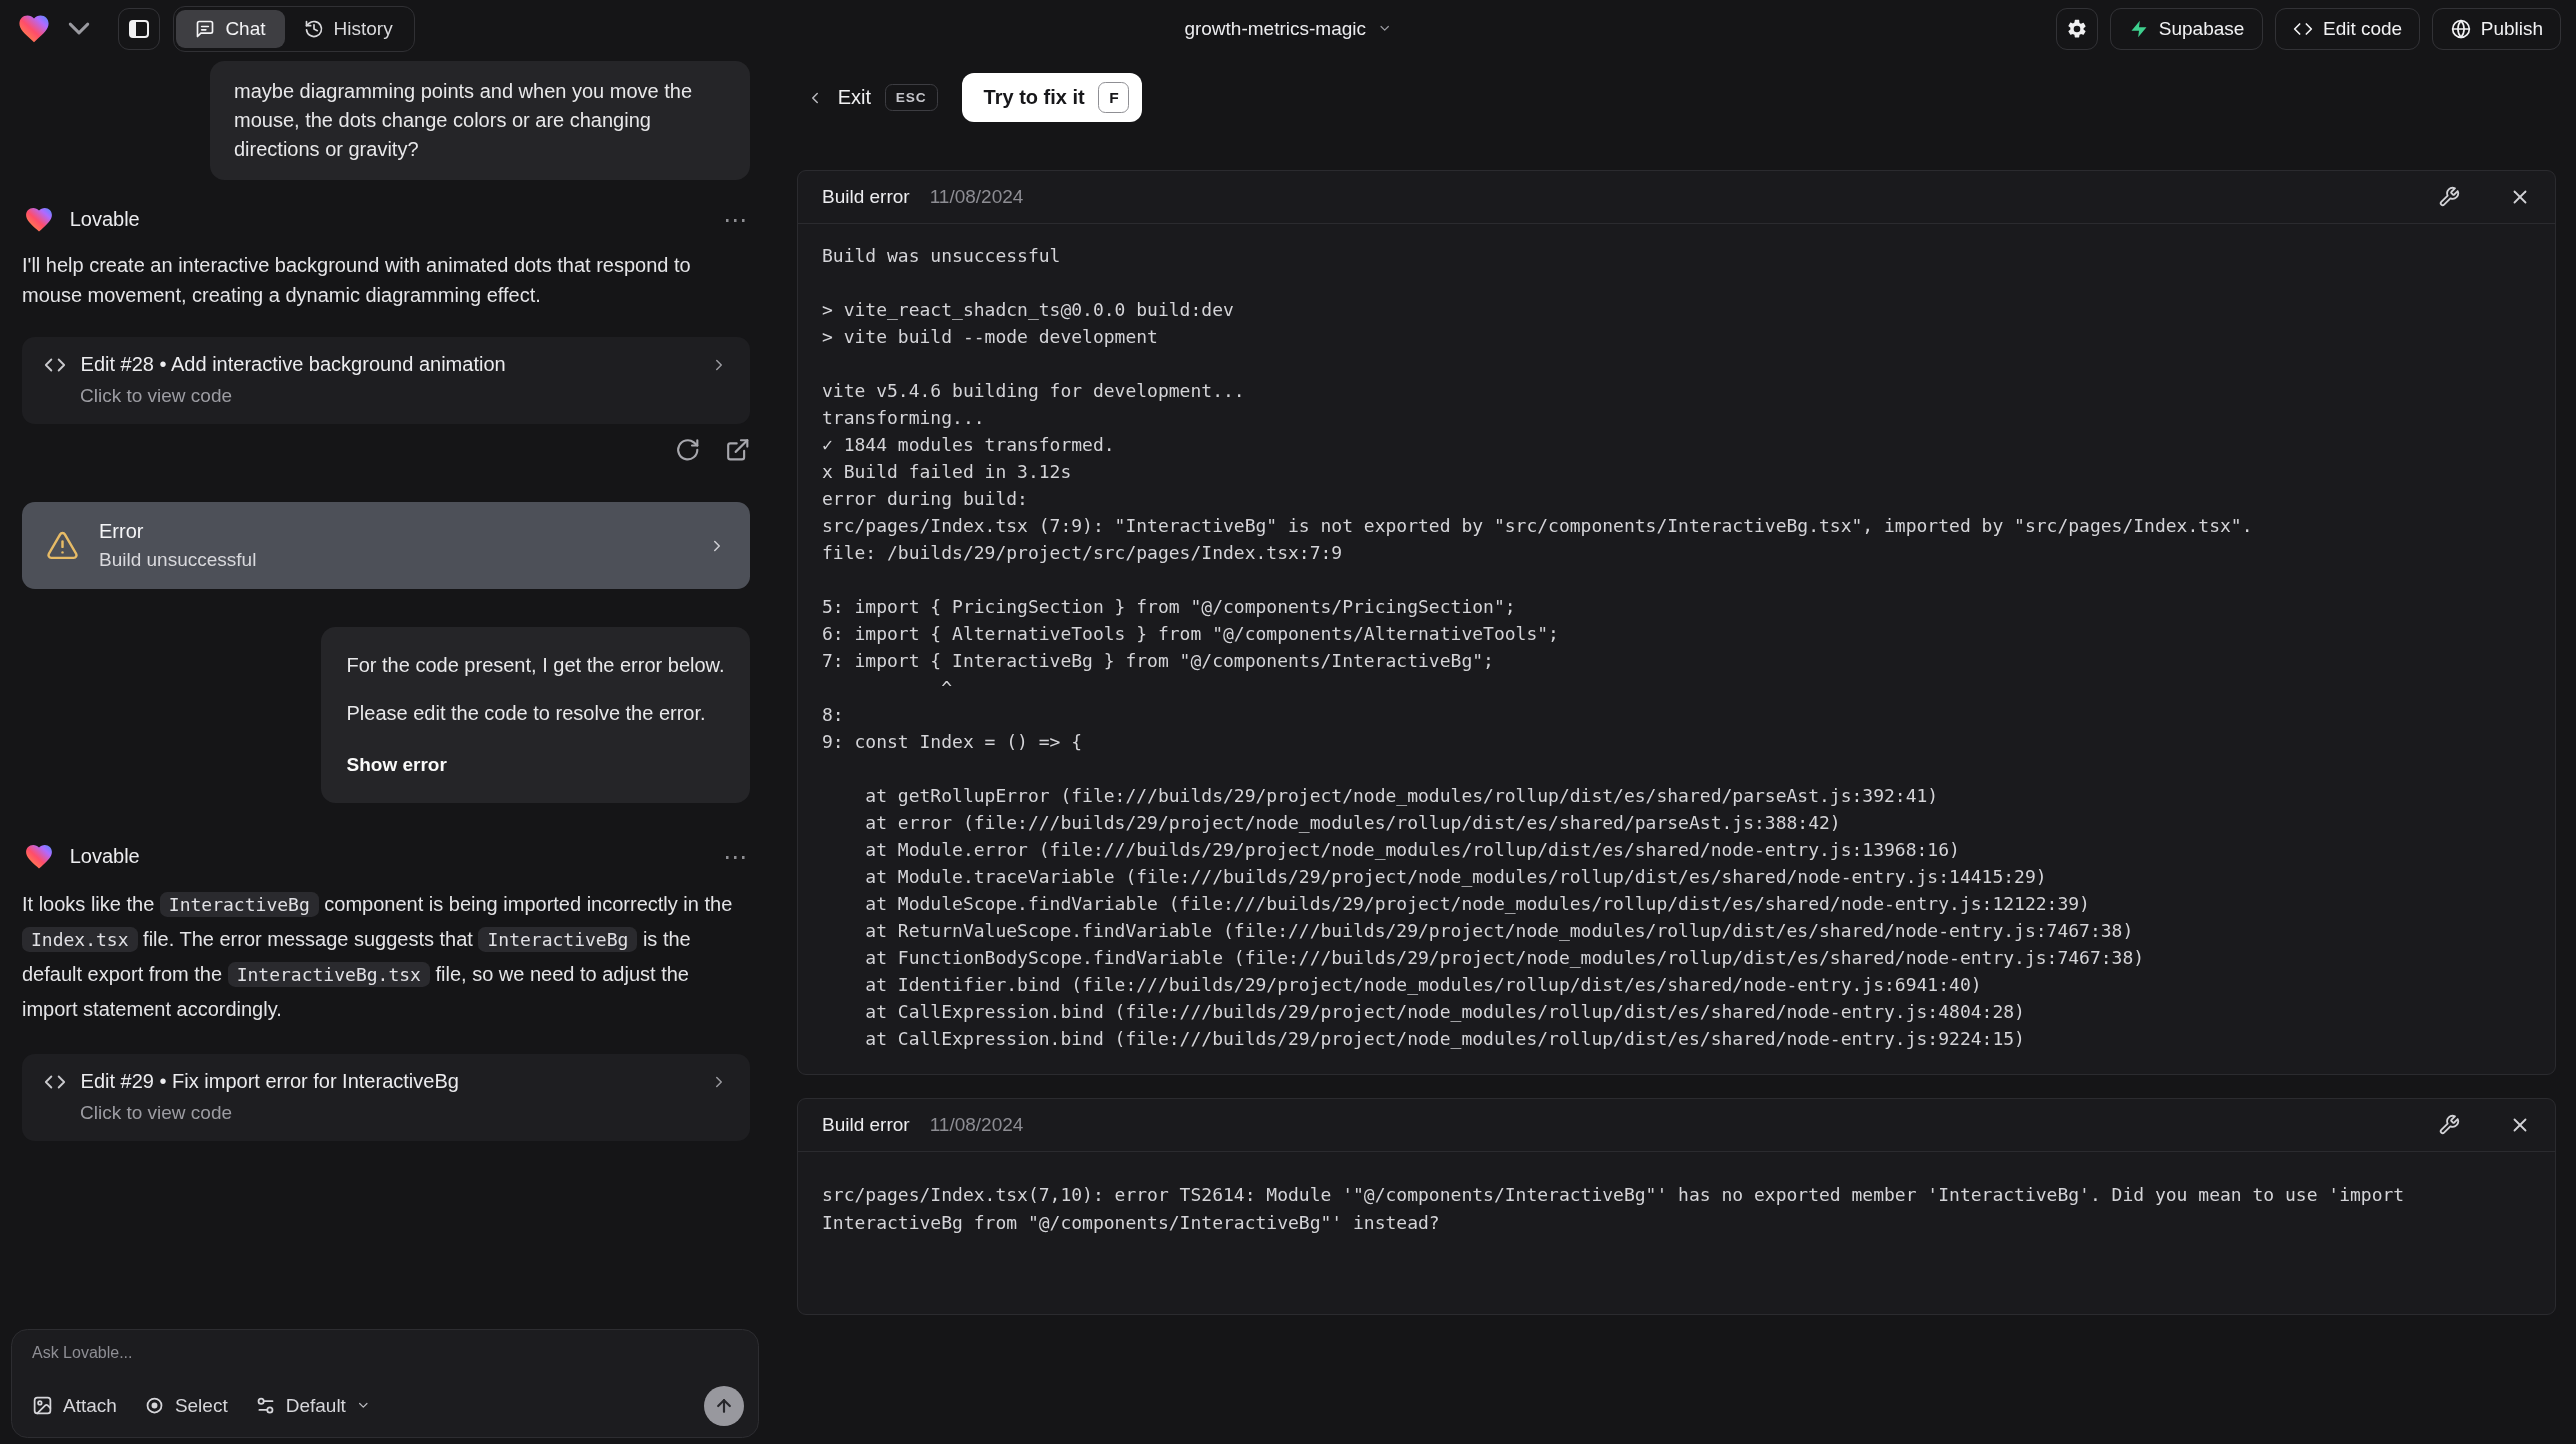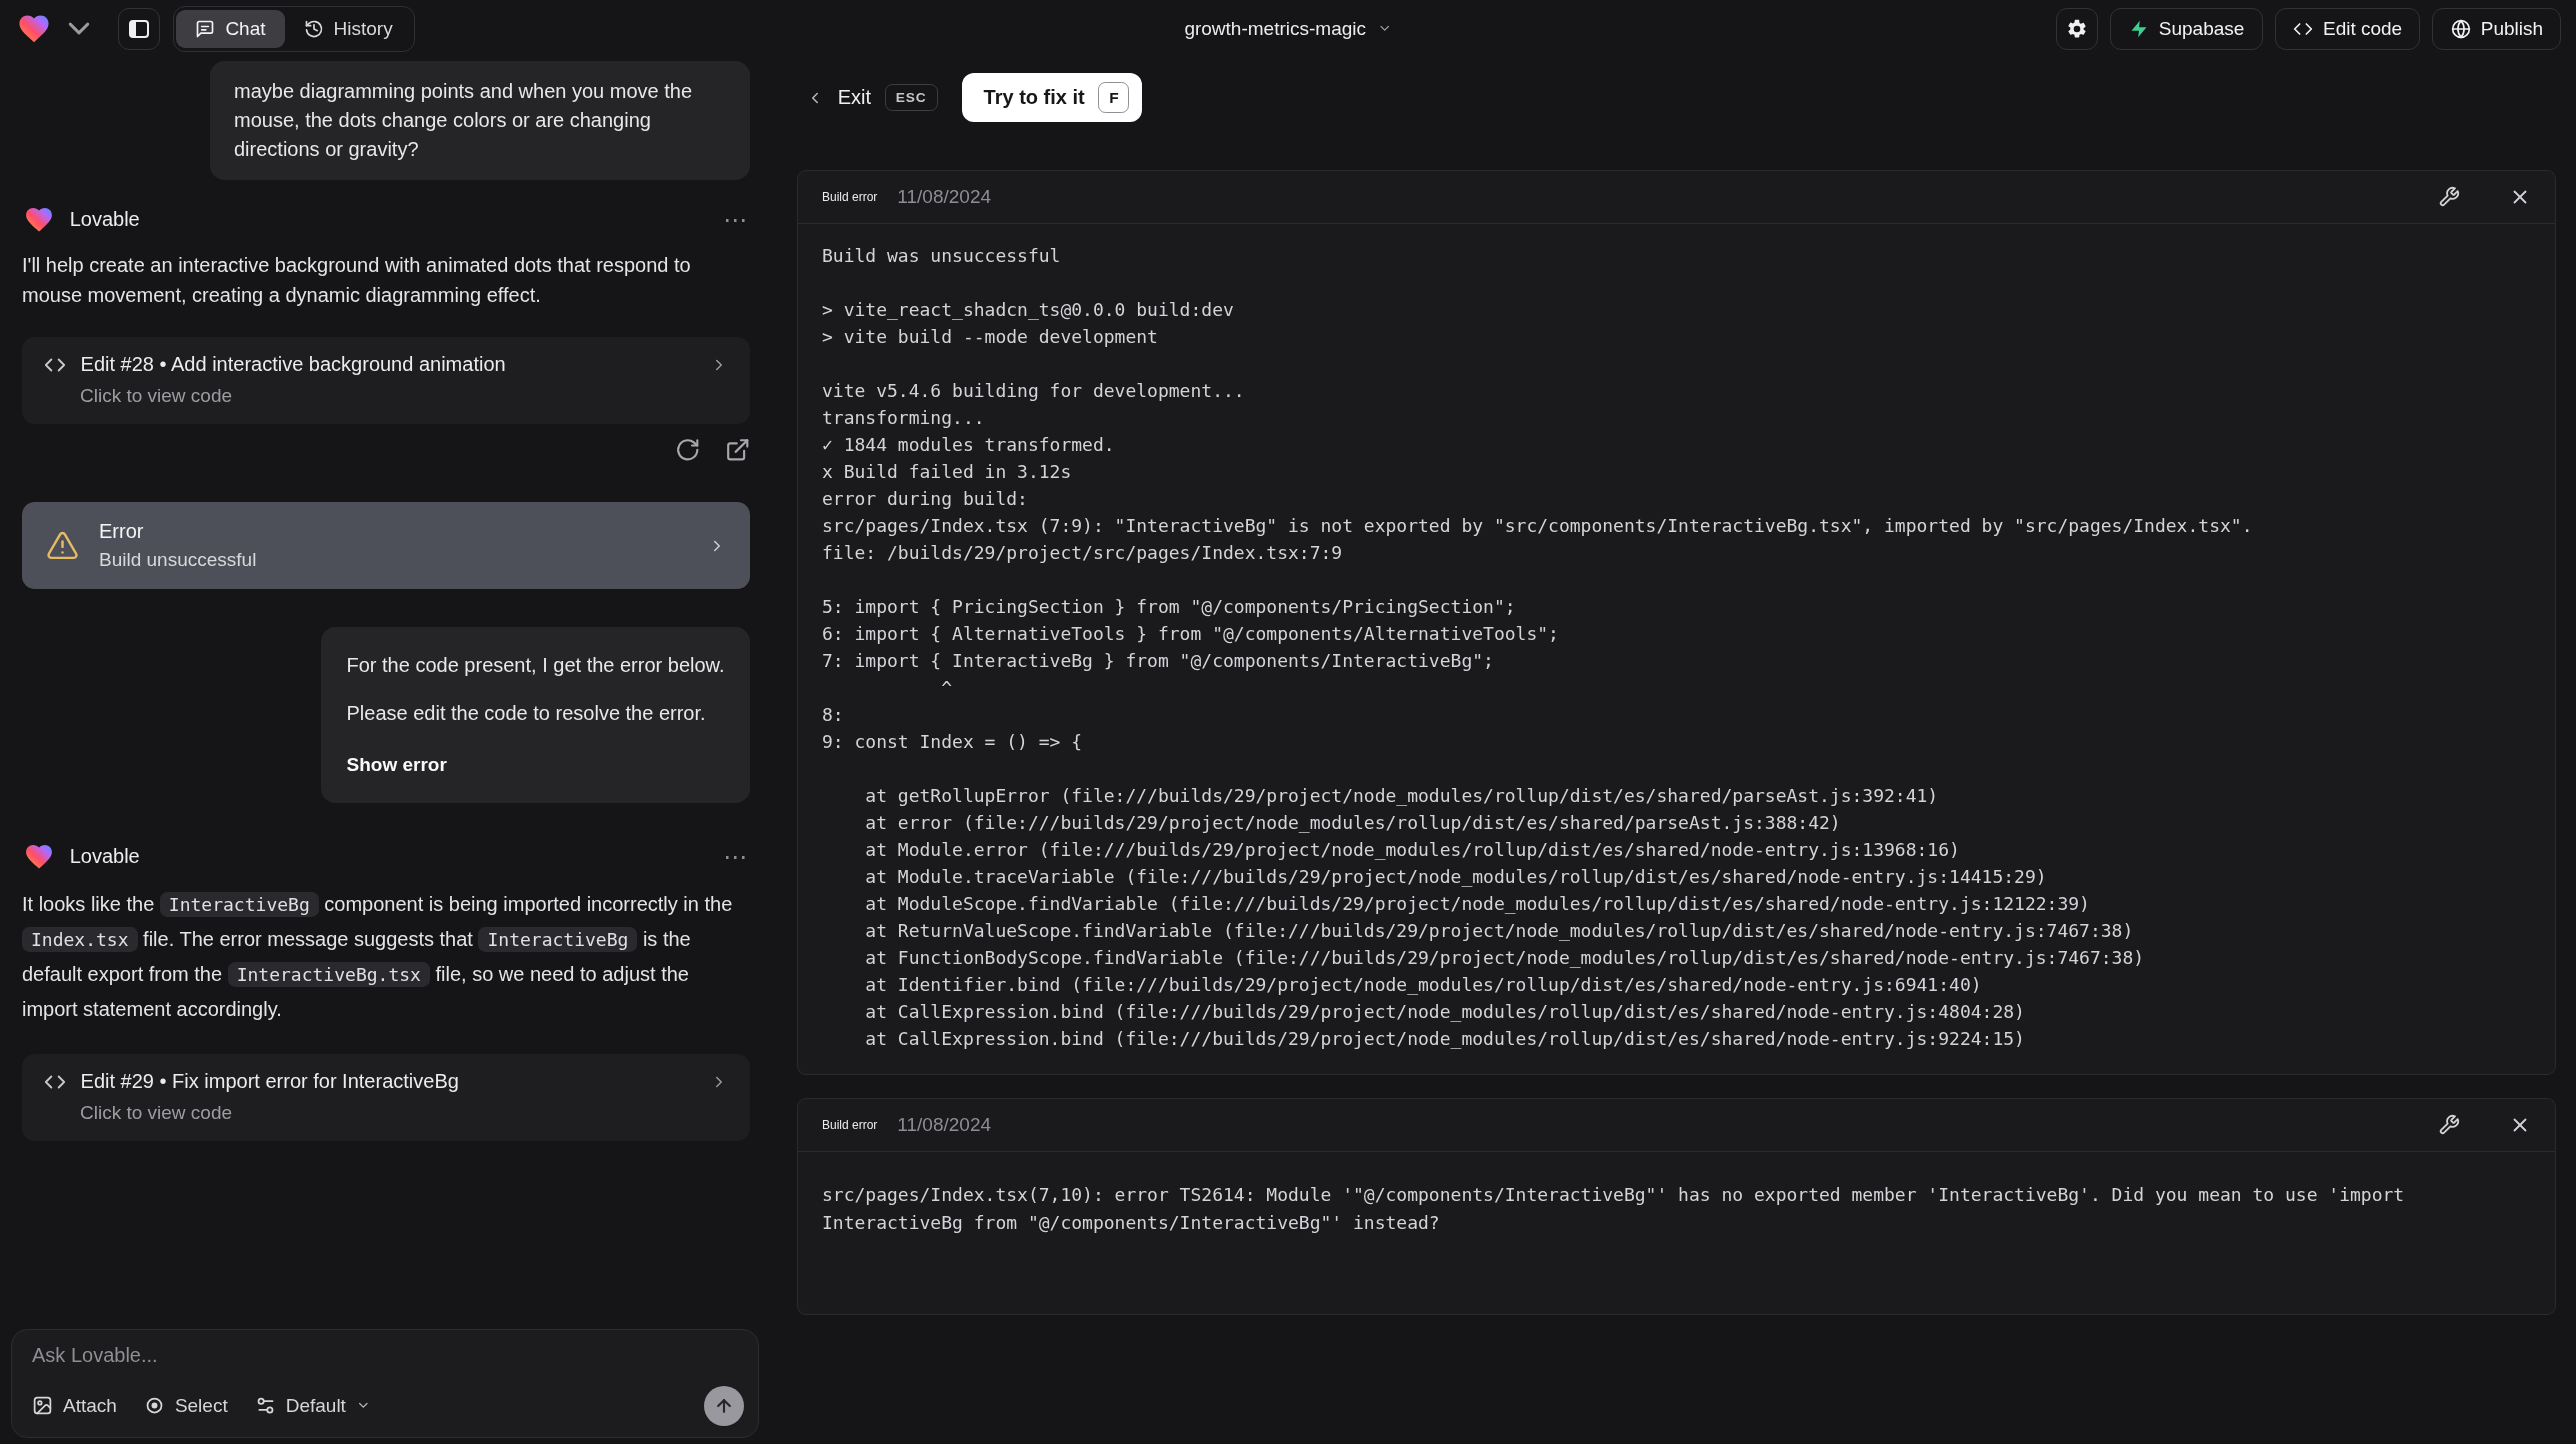--- a/index.html
+++ b/index.html
@@ -59,21 +59,21 @@
               display:flex; align-items:center; gap:20px; cursor:pointer; }
   .err-card svg.warn { width:33px; height:33px; color:#e7bb66; stroke-width:1.8; }
   .err-title { font-size:20px; color:#f5f5f7; }
   .err-sub { font-size:19px; color:#d9d9dd; margin-top:6.4px; }
   .err-card .chev-right { color:#cfcfd4; }
 
   
   .composer { position:absolute; left:11px; right:12.8px; bottom:7.3px; height:109px; background:#1c1c1f;
               border:0.9px solid #2d2d31; border-radius:16.4px; padding:14.6px 20px; }
   .composer textarea { width:100%; height:40px; background:transparent; border:0; outline:none; resize:none;
-                       font-family:inherit; font-size:20px; color:#eaeaec; }
+                       font-family:inherit; font-size:16px; color:#eaeaec; }
   .composer textarea::placeholder { color:#8e8e94; }
   .composer-row { position:absolute; left:20px; right:14.6px; bottom:11px; display:flex; align-items:center;
                   gap:27px; font-size:19px; color:#d6d6da; }
   .c-btn { display:flex; align-items:center; gap:10px; cursor:pointer; }
   .c-btn svg { width:21px; height:21px; }
   .c-btn .chev-xs { width:14.6px; height:14.6px; color:#b9b9be; }
   .send-btn { margin-left:auto; width:40px; height:40px; border-radius:50%; background:#98989e;
               display:flex; align-items:center; justify-content:center; color:#26262a; cursor:pointer; }
   .send-btn svg { width:20px; height:20px; stroke-width:2.6; }
 
@@ -85,21 +85,21 @@
                color:#c6c6cb; letter-spacing:0.9px; }
   .fix-pill { margin-left:24px; background:#ffffff; color:#17171a; border-radius:12px; height:49px;
               display:flex; align-items:center; gap:13.7px; padding:0 12.8px 0 22px; font-size:20px; font-weight:600; cursor:pointer; }
   .fkey { width:31px; height:31px; border:1.8px solid #8f8f94; border-radius:7.3px; display:flex; align-items:center;
           justify-content:center; font-size:15.5px; font-weight:600; }
   .ecard { position:absolute; left:797px; width:1759px; background:#1a1a1d; border:0.9px solid #2b2b2f;
            border-radius:9px; overflow:hidden; }
   .ecard.c1 { top:170px; height:905px; }
   .ecard.c2 { top:1098px; height:217px; }
   .ecard-head { height:53px; display:flex; align-items:center; padding:0 24px; border-bottom:0.9px solid #2b2b2f; }
-  .ecard-title { font-size:12px; color:#ededf0; }
+  .ecard-title { font-size:19px; color:#ededf0; }
   .ecard-date { font-size:19px; color:#8d8d93; margin-left:20px; }
   .ecard-icons { margin-left:auto; display:flex; align-items:center; gap:49px; color:#d2d2d6; }
   .ecard-icons svg { width:22px; height:22px; cursor:pointer; }
   .log { margin:0; padding:18px 24px; font-family:"DejaVu Sans Mono",monospace; font-size:18px;
          line-height:27px; color:#d4d4d8; white-space:pre; }
   .log.wrap { white-space:pre-wrap; padding-top:29px; line-height:28px; }
 </style>
 </head>
 <body>
 

